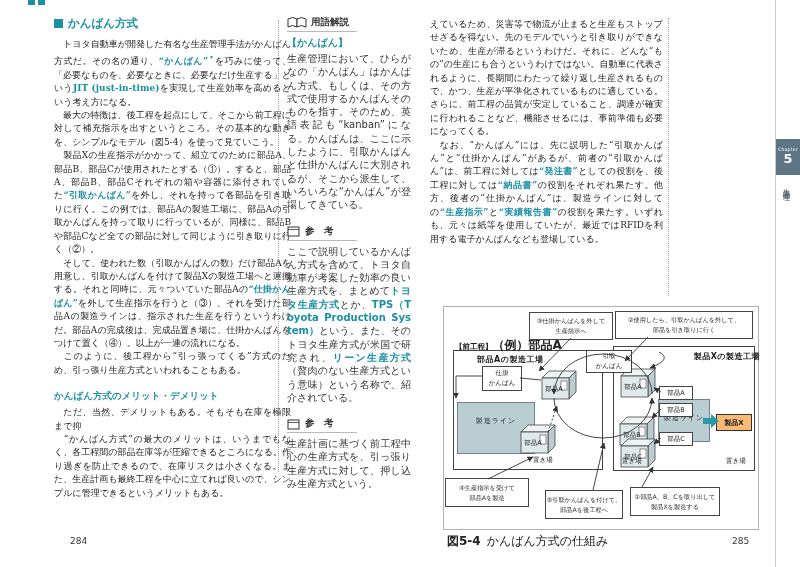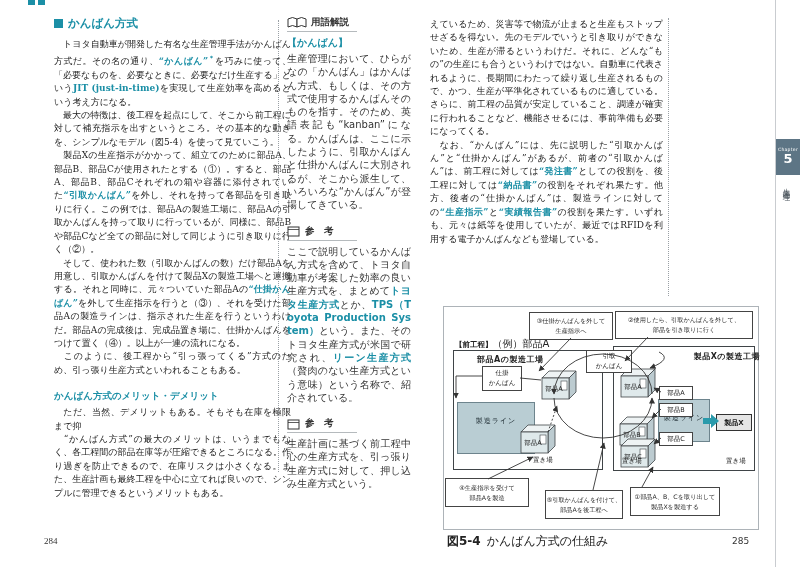--- a/index.html
+++ b/index.html
@@ -44,47 +44,47 @@
            display:flex;align-items:center;justify-content:center;text-align:center;white-space:pre-line;z-index:5;}
   .factory{position:absolute;border:1.2px solid #3f4447;background:#fff;}
   .f-title{position:absolute;font-size:8px;font-weight:bold;letter-spacing:0.5px;z-index:3;padding-left:12px;}
   .shade{position:absolute;background:#b9cdd3;border:1px solid #6d848d;z-index:1;
          display:flex;justify-content:center;align-items:flex-start;padding-top:13px;box-sizing:border-box;
          font-size:7px;letter-spacing:1px;color:#1c2a30;}
   .klabel{position:absolute;border:1px solid #444;background:#fff;font-size:6.5px;line-height:1.5;
           display:flex;align-items:center;justify-content:center;text-align:center;white-space:pre-line;z-index:6;}
   .plabel{position:absolute;border:1px solid #444;background:#fff;font-size:6.5px;
           display:flex;align-items:center;justify-content:center;z-index:6;}
-  .product{position:absolute;border:1.5px solid #333;background:#e5e5e5;font-size:7px;font-weight:bold;
+  .product{position:absolute;border:1.5px solid #333;background:#fdba74;font-size:7px;font-weight:bold;
            display:flex;align-items:center;justify-content:center;z-index:6;}
   .yard{position:absolute;font-size:6.5px;color:#222;z-index:4;}
   .dotv{position:absolute;border-left:1px dotted #777;z-index:0;}
   .zone{position:absolute;font-size:7.5px;font-weight:bold;z-index:3;}
-  .zone .sub{font-size:10px;font-weight:normal;text-align:right;}
+  .zone .sub{font-size:12px;font-weight:bold;text-align:right;}
   .cube{position:absolute;z-index:4;overflow:visible;}
   .cu-top{fill:#eef3f4;stroke:#3f4447;stroke-width:0.8;}
   .cu-side{fill:#bccbd0;stroke:#3f4447;stroke-width:0.8;}
   .cu-front{fill:#dfe9eb;stroke:#3f4447;stroke-width:0.8;}
   .cu-card{fill:#fff;stroke:#3f4447;stroke-width:0.6;}
   .cu-text{font-size:6.5px;fill:#222;text-anchor:middle;font-family:"DejaVu Sans",sans-serif;}
   .fig-arrows{position:absolute;left:0;top:0;z-index:7;pointer-events:none;}
   .fig-caption{position:absolute;left:447px;top:533px;font-family:"DejaVu Sans",sans-serif;font-size:12px;color:#222;}
   .fig-label{font-weight:bold;margin-right:6px;}
 
   
   .chapter-line{position:absolute;left:775px;top:0;height:567px;border-left:1px solid #c9ccd0;}
   .chapter-tab{position:absolute;left:776px;top:139px;width:24px;height:36px;background:#5d7585;color:#fff;
                font-family:"DejaVu Sans",sans-serif;display:flex;flex-direction:column;align-items:center;justify-content:center;}
   .ch-word{font-size:4.5px;letter-spacing:0.3px;line-height:1;}
   .ch-num{font-size:13px;font-weight:bold;line-height:1.1;}
   .chapter-name{position:absolute;left:781px;top:182px;writing-mode:vertical-rl;text-orientation:upright;
                 font-family:"DejaVu Sans",sans-serif;font-size:7.5px;color:#4a545c;letter-spacing:2px;}
 
   .pagenum{position:absolute;top:536px;font-family:"DejaVu Sans",sans-serif;font-size:9px;color:#333;}
-  .pn-l{left:44px;font-family:Liberation Serif, serif;}  .pn-r{left:732px;}
+  .pn-l{left:70px;}  .pn-r{left:732px;}
 
   .icon-svg{flex:0 0 auto;}
 </style>
 </head>
 <body>
 
 <div class="spread">
 
   <div class="corner-marks">
     <span class="cm"></span><span class="cm"></span>

